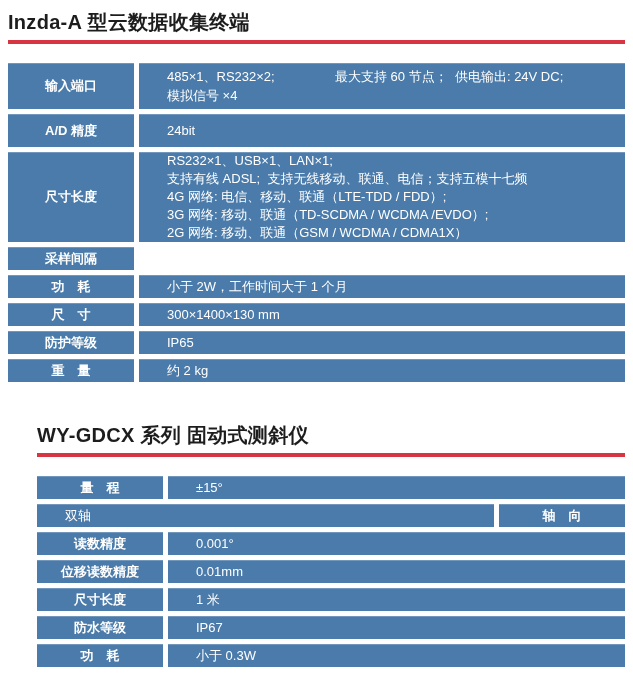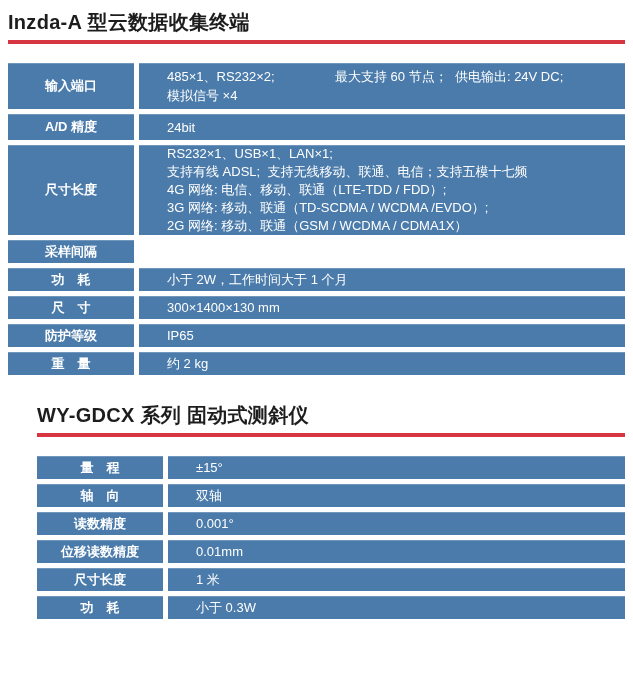--- a/index.html
+++ b/index.html
@@ -31,24 +31,24 @@
     flex:0 0 126px;display:flex;align-items:center;justify-content:center;
     color:var(--cell-text);font-weight:bold;font-size:13px;
     text-align:center;white-space:pre-wrap;
   }
   .value-cell{
     flex:1;display:flex;align-items:center;
     color:var(--cell-text);font-weight:normal;font-size:13px;
     padding-left:28px;padding-right:10px;
   }
   .value-cell .txt{white-space:pre-wrap;line-height:17px;}
-  .h46{height:46px}.h25{height:26px}.h90{height:90px}.h24{height:23px}
+  .h46{height:46px}.h25{height:33px}.h90{height:90px}.h24{height:23px}
   .dual-grid{display:grid;grid-template-columns:168px 1fr;line-height:19px;white-space:pre-wrap;}
   .multi>div{line-height:18px;white-space:pre-wrap;}
-  .sec2{margin-top:28px;padding-left:29px;}
+  .sec2{margin-top:41px;padding-left:29px;}
 </style>
 </head>
 <body>
 
 <div class="wrap">
 
   <div class="sec">
     <h1 class="sec-title">Inzda-A 型云数据收集终端</h1>
     <div class="rule"></div>
 
@@ -127,24 +127,24 @@
     <div class="spec-table">
 
       <div class="row h24">
         <div class="cell label-cell">量　程</div>
         <div class="cell value-cell">
           <span class="txt">±15°</span>
         </div>
       </div>
 
       <div class="row h24">
-        <div class="cell label-cell">轴　向</div>
         <div class="cell value-cell">
           <span class="txt">双轴</span>
         </div>
+        <div class="cell label-cell">轴　向</div>
       </div>
 
       <div class="row h24">
         <div class="cell label-cell">读数精度</div>
         <div class="cell value-cell">
           <span class="txt">0.001°</span>
         </div>
       </div>
 
       <div class="row h24">
@@ -154,20 +154,26 @@
         </div>
       </div>
 
       <div class="row h24">
         <div class="cell label-cell">尺寸长度</div>
         <div class="cell value-cell">
           <span class="txt">1 米</span>
         </div>
       </div>
 
+      <div class="row h24">
+        <div class="cell label-cell">防水等级</div>
+        <div class="cell value-cell">
+          <span class="txt">IP67</span>
+        </div>
+      </div>
 
       <div class="row h24">
         <div class="cell label-cell">功　耗</div>
         <div class="cell value-cell">
           <span class="txt">小于 0.3W</span>
         </div>
       </div>
 
     </div>
   </div>

